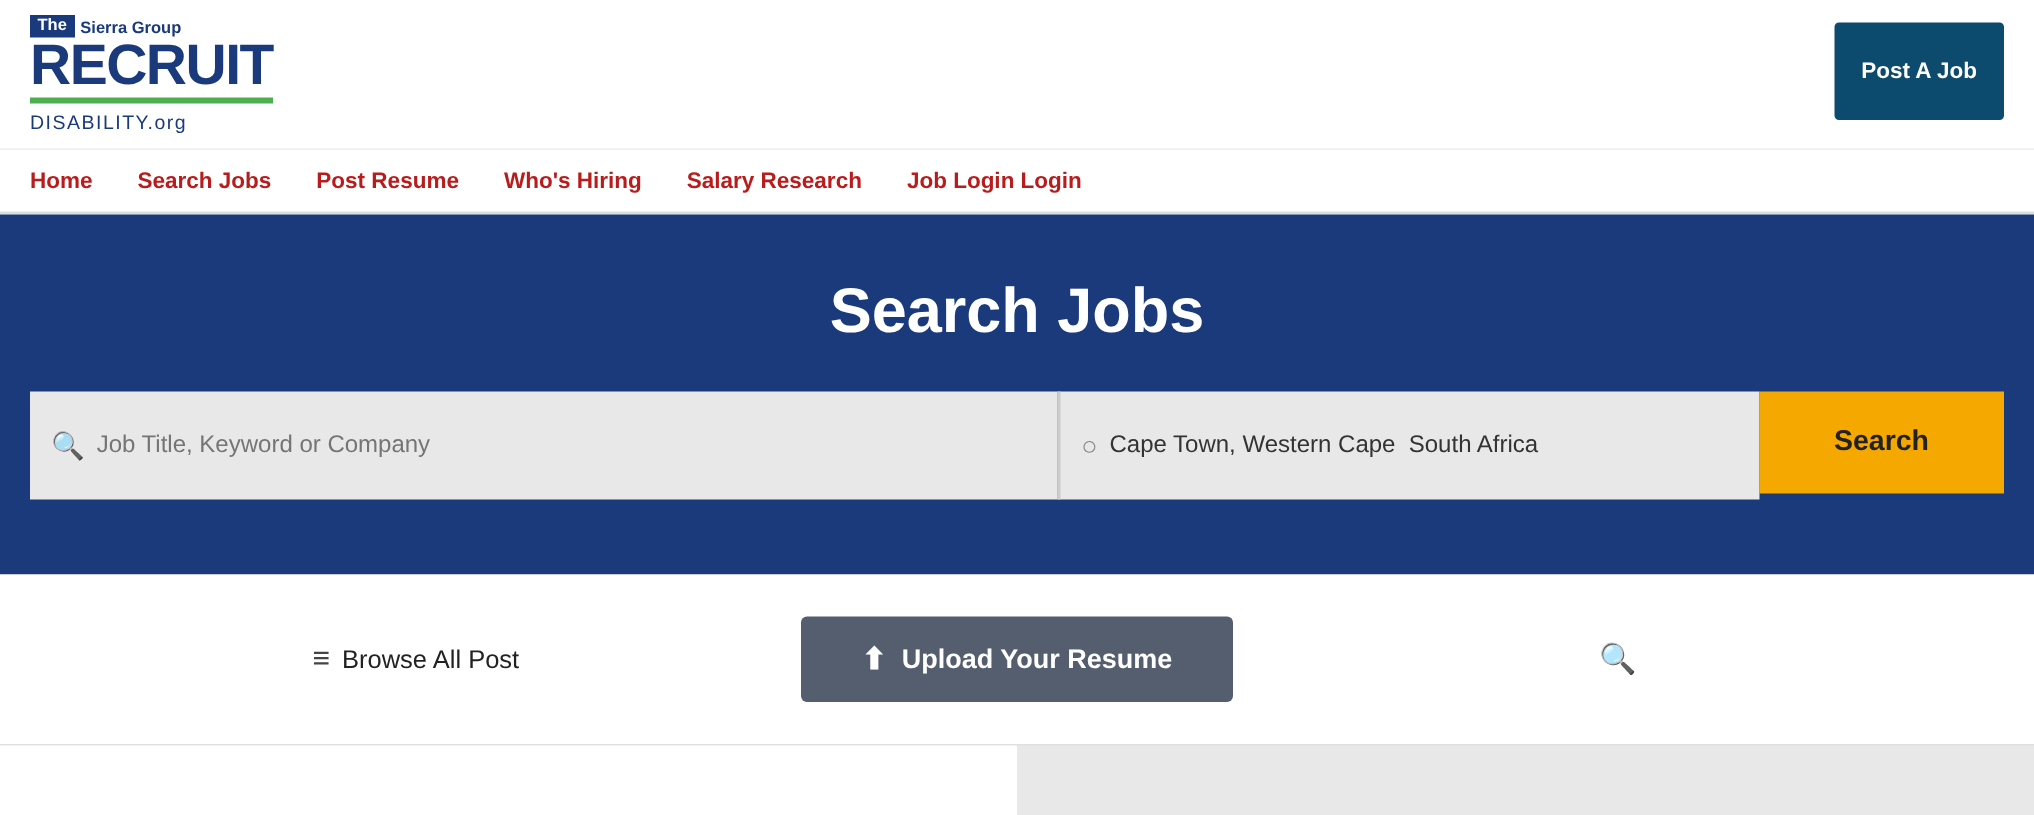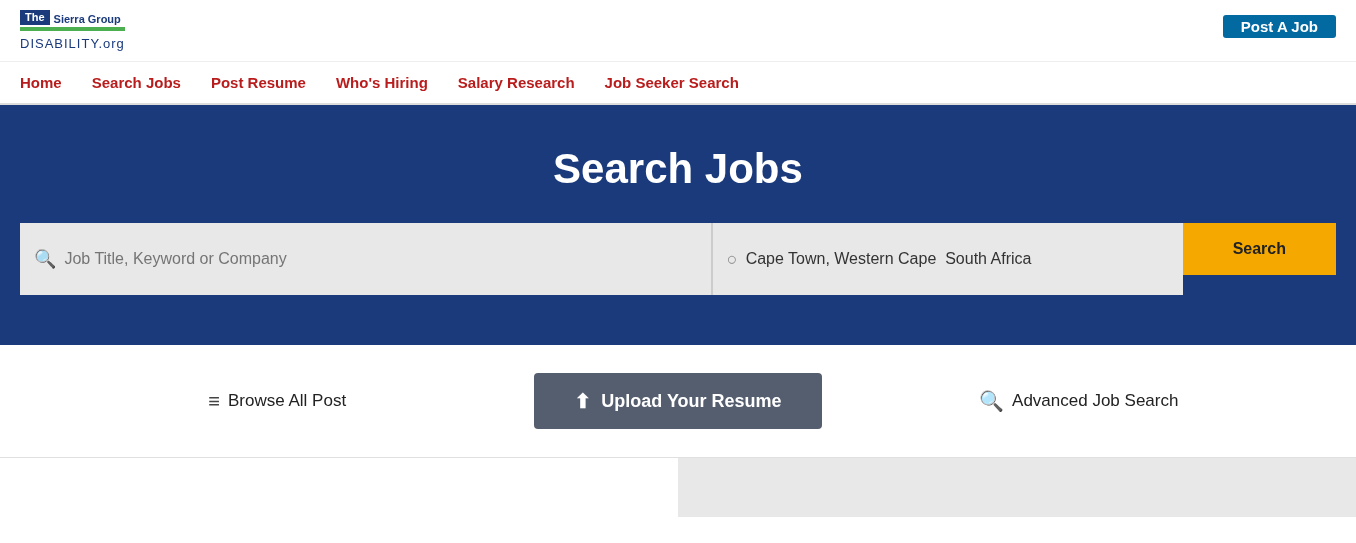--- a/index.html
+++ b/index.html
@@ -53,24 +53,24 @@
       color: #1a3a7c;
       font-size: 18px;
       font-weight: bold;
       letter-spacing: 1px;
     }
     .logo-disability span {
       font-size: 13px;
       font-weight: normal;
     }
     .post-job-btn {
-      background: #0369a1;
-      color: #fff;
-      border: none;
-      padding: 3px 18px;
+      background: #0c4a6e;
+      color: #fff;
+      border: none;
+      padding: 24px 18px;
       font-size: 15px;
       font-weight: bold;
       cursor: pointer;
       border-radius: 3px;
       margin-top: 5px;
     }
 
     
     .nav {
       display: flex;
@@ -150,24 +150,24 @@
       font-size: 16px;
       color: #333;
       width: 100%;
       height: 72px;
     }
     .search-btn {
       background: #f5a800;
       color: #222;
       border: none;
       padding: 0 50px;
-      font-size: 16px;
+      font-size: 19px;
       font-weight: 900;
       cursor: pointer;
-      height: 52px;
+      height: 68px;
     }
 
     
     .action-row {
       display: flex;
       align-items: center;
       justify-content: center;
       gap: 0;
       padding: 28px 20px;
       background: #fff;
@@ -222,35 +222,36 @@
   </style>
 </head>
 <body>
 
 <header class="header">
   <div class="logo-area">
     <div class="logo-top-line">
       <span class="logo-sierra-box">The</span>
       <span class="logo-sierra-text">Sierra Group</span>
     </div>
+    <div class="logo-recruit">RECRUIT</div>
     <div class="logo-underline"></div>
     <div class="logo-disability">
       <span>DISABILITY</span><span>.org</span>
     </div>
   </div>
   <button class="post-job-btn">Post A Job</button>
 </header>
 
 <nav class="nav">
   <a class="nav-item">Home</a>
   <a class="nav-item">Search Jobs</a>
   <a class="nav-item">Post Resume</a>
   <a class="nav-item">Who's Hiring</a>
   <a class="nav-item">Salary Research</a>
-  <a class="nav-item">Job Seeker Search</a>
+  <a class="nav-item">Job Login Login</a>
 </nav>
 
 <section class="hero">
   <h1 class="hero-title">Search Jobs</h1>
   <div class="search-bar">
     <div class="search-input-wrap">
       <span class="search-icon-left">🔍</span>
       <input type="text" placeholder="Job Title, Keyword or Company" style="">
     </div>
     <div class="location-input-wrap">
@@ -265,20 +266,19 @@
   <div class="action-item">
     <span class="action-icon">≡</span>
     <span>Browse All Post</span>
   </div>
   <button class="upload-btn">
     <span class="upload-icon">⬆</span>
     <span>Upload Your Resume</span>
   </button>
   <div class="action-item">
     <span class="action-icon">🔍</span>
-    <span>Advanced Job Search</span>
   </div>
 </div>
 
 <div class="bottom-split">
   <div class="bottom-left"></div>
   <div class="bottom-right"></div>
 </div>
 
 </body></html>

